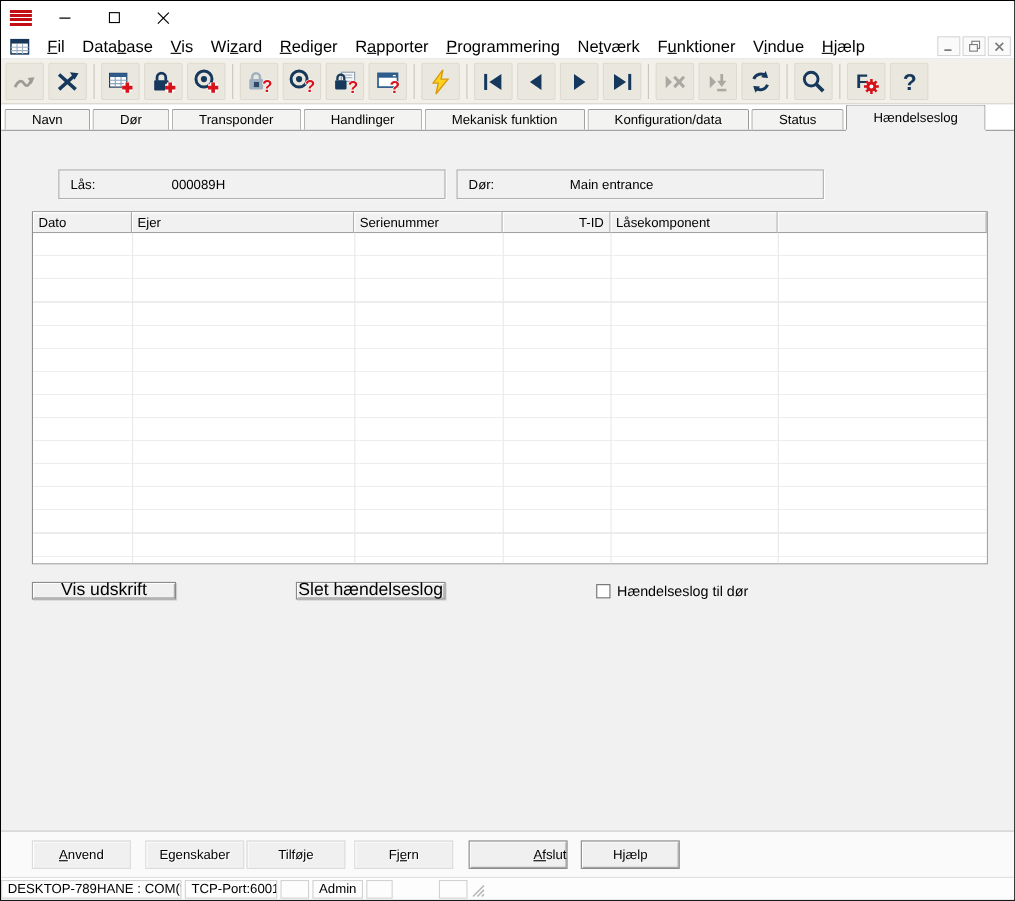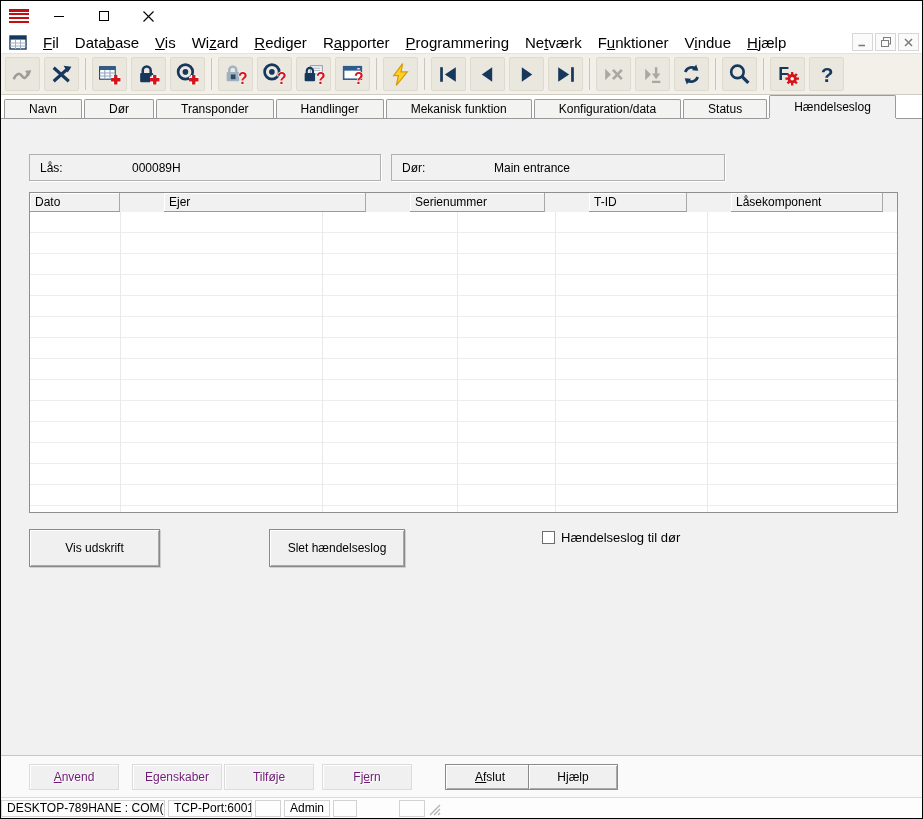--- a/index.html
+++ b/index.html
@@ -37,54 +37,54 @@
   .tabbar { height:23px; background:#fff; display:flex; align-items:flex-end; padding-left:3px; }
   .tab { height:19px; background:#f3f3f2; border:1px solid #9a9a9a; border-bottom:none;
     border-radius:2px 2px 0 0; padding:0 24px; font-size:12px; display:flex;
     align-items:center; margin-right:2px; white-space:nowrap; }
   .tab-door { padding-right:24px; }
   .tab.active { height:23px; background:#f1f1f1; position:relative; z-index:3;
     box-shadow:0 1px 0 #f1f1f1; font-size:12px; }
   
   .page { height:637px; background:#f1f1f1; border-top:1px solid #9a9a9a; position:relative; }
   .field-box { position:absolute; top:35px; height:27px; border:1px solid #b0b0b0;
-    box-shadow:1px 1px 0 #ffffff; display:flex; align-items:center; font-size:12px; }
+    box-shadow:1px 1px 0 #ffffff; display:flex; align-items:center; font-size:12px;margin-left:24px; }
   .field-box .flabel { padding-left:10px; }
   .field-box .fvalue { position:absolute; left:102px; }
   .lock-box { left:28px; width:352px; }
   .door-box { left:390px; width:334px; }
   
   .log-table { position:absolute; left:28px; top:73px; width:869px; height:321px;
     border:1px solid #8f8f8f; background:#fff; }
-  .thead { display:flex; height:19px; background:#f1f1f1;gap:44px; }
+  .thead { display:flex; height:19px; background:#f1f1f1; }
   .th { font-size:12px; padding:0 5px; line-height:18px; background:#f1f1f1;
     border-right:1px solid #a8a8a8; border-bottom:1px solid #9a9a9a;
     box-shadow:inset 1px 1px 0 #ffffff; overflow:hidden; white-space:nowrap; flex:none; }
   .th.c0{width:90px;} .th.c1{width:202px;} .th.c2{width:135px;}
-  .th.c3{width:98px; } .th.c4{width:152px;} .th.c5{flex:1;}
+  .th.c3{width:98px; text-align:right;} .th.c4{width:152px;} .th.c5{flex:1;}
   .tbody { position:absolute; left:0; right:0; top:19px; bottom:0;
     background-image:repeating-linear-gradient(to bottom,#ffffff 0 20px,#ededed 20px 21px); }
   .colsep { position:absolute; top:0; bottom:0; width:1px; background:#e9e9e9; }
   
-  .pbtn { position:absolute; height:38px; background:#f0f0f0; border:1px solid #8a8a8a;
+  .pbtn { position:absolute; height:16px; background:#f0f0f0; border:1px solid #8a8a8a;
     box-shadow:inset 1px 1px 0 #ffffff, inset -1px -1px 0 #a9a9a9, 1px 1px 0 #cfcfcf;
-    font-size:12px; display:flex; align-items:center; justify-content:center; cursor:default; }
+    font-size:16px; display:flex; align-items:center; justify-content:center; cursor:default; }
   .print-btn { left:28px; top:410px; width:131px; }
   .delete-btn { left:268px; top:410px; width:136px; }
   .chk-row { position:absolute; left:541px; top:411px; display:flex; align-items:center; }
   .chk-box { width:13px; height:13px; background:#fff; border:1px solid #6d6d6d; }
   .chk-label { font-size:13px; margin-left:6px; }
   
   .footer { height:42px; background:#fafafa; border-top:1px solid #c6c6c6; position:relative; }
   .fbtn { position:absolute; top:8px; width:90px; height:26px; background:#f0f0f0;
     border:1px solid #8a8a8a; box-shadow:inset 1px 1px 0 #ffffff, inset -1px -1px 0 #a9a9a9;
     font-size:12px; display:flex; align-items:center; justify-content:center; }
   .fbtn.disabled { border:1px solid #dcdcdc; box-shadow:inset 1px 1px 0 #ffffff;
-    color:#701a75; text-shadow:1px 1px 0 #ffffff; }
-  .f0{left:28px;} .f1{left:131px;} .f2{left:223px;} .f3{left:321px;} .f4{left:444px;} .f5{left:527px;}
+    color:#000000; text-shadow:1px 1px 0 #ffffff; }
+  .f0{left:28px;} .f1{left:131px;} .f2{left:223px;} .f3{left:321px;} .f4{left:425px;justify-content:flex-end;} .f5{left:527px;}
   
   .statusbar { height:21px; background:#fdfdfd; border-top:1px solid #dadada;
     display:flex; align-items:center; font-size:12px; }
   .status-ready { padding-left:6px; flex:1; }
   .spanel { height:17px; border:1px solid #d2d2d2; margin-right:3px; display:flex;
     align-items:center; padding:0 5px; font-size:12px; white-space:nowrap;
     overflow:hidden; flex:none; justify-content:flex-start; }
   .sp0{width:164px;} .sp1{width:84px;text-align:center;} .sp2{width:26px;} .sp3{width:46px;}
   .sp4{width:24px;} .sp5{width:36px;margin-top:40px;} .sp6{width:26px;}
   .grip { width:14px; height:17px; margin-right:1px; }

